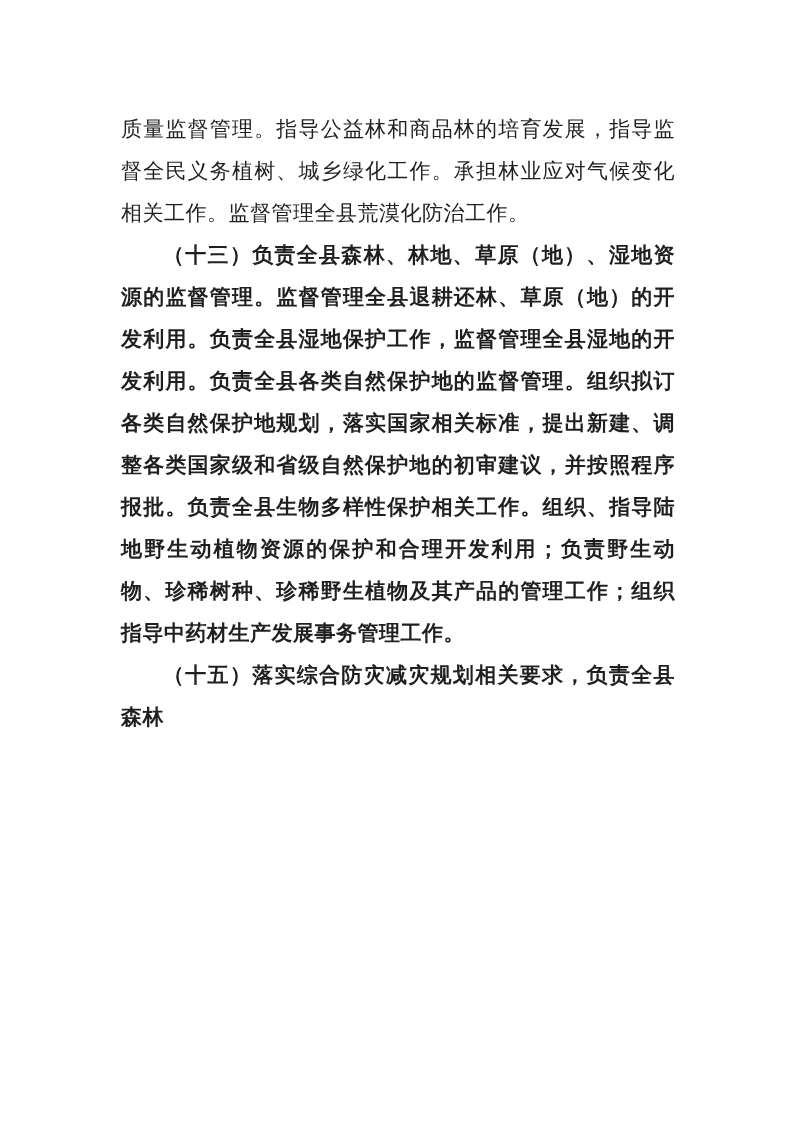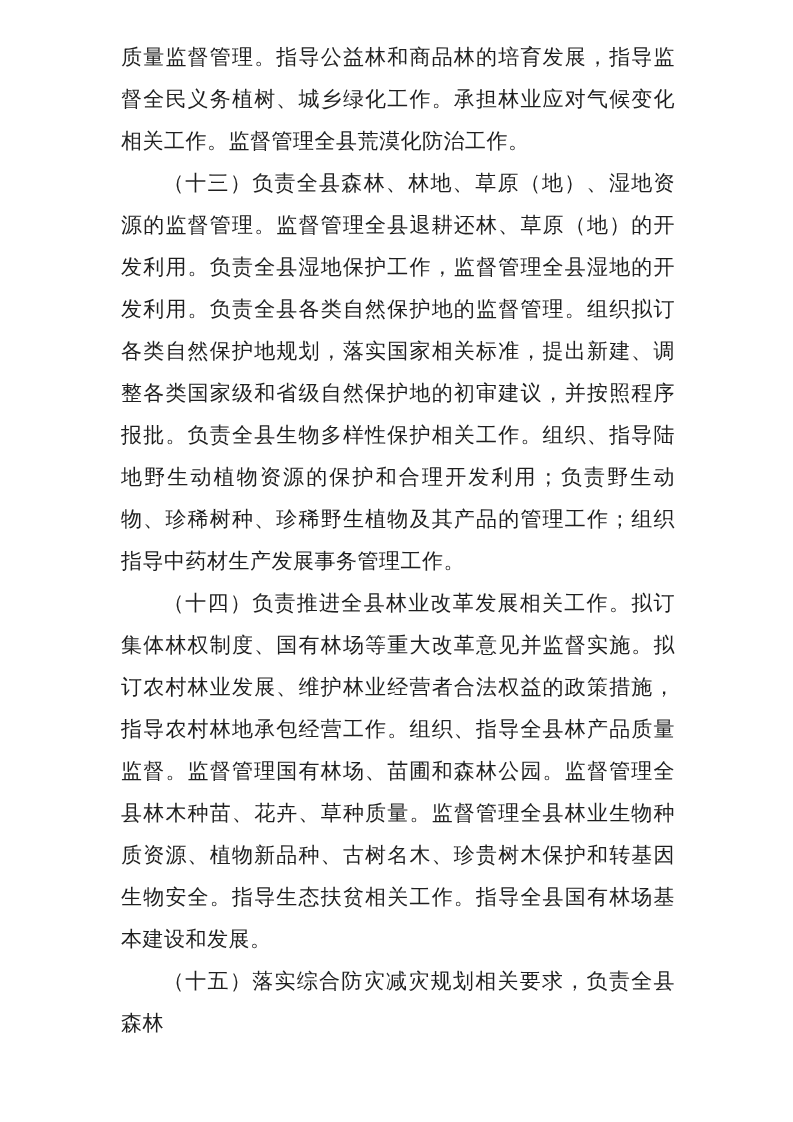--- a/index.html
+++ b/index.html
@@ -11,39 +11,39 @@
     position: relative;
     width: 793px;
     height: 1122px;
     margin: 0 auto;
     background: #ffffff;
     overflow: hidden;
     font-family: "Liberation Serif", "DejaVu Serif", serif;
   }
   .content {
     box-sizing: border-box;
-    padding: 36px 118px 0 121px;
+    padding: 108px 118px 0 121px;
     color: #1f1f1f;
   }
   .para {
     margin: 0;
     font-size: 21px;
     line-height: 42px;
     text-align: justify;
     text-justify: inter-ideograph;
     letter-spacing: 0.5px;
     word-break: break-all;
   }
   .para.indent {
     text-indent: 2em;
+    font-weight: bold;
   }
 </style>
 </head>
 <body>
 
 <div class="page">
   <div class="content" id="doc-body">
       <p class="para">质量监督管理。指导公益林和商品林的培育发展，指导监督全民义务植树、城乡绿化工作。承担林业应对气候变化相关工作。监督管理全县荒漠化防治工作。</p>
       <p class="para indent">（十三）负责全县森林、林地、草原（地）、湿地资源的监督管理。监督管理全县退耕还林、草原（地）的开发利用。负责全县湿地保护工作，监督管理全县湿地的开发利用。负责全县各类自然保护地的监督管理。组织拟订各类自然保护地规划，落实国家相关标准，提出新建、调整各类国家级和省级自然保护地的初审建议，并按照程序报批。负责全县生物多样性保护相关工作。组织、指导陆地野生动植物资源的保护和合理开发利用；负责野生动物、珍稀树种、珍稀野生植物及其产品的管理工作；组织指导中药材生产发展事务管理工作。</p>
-      <p class="para indent">（十四）负责推进全县林业改革发展相关工作。拟订集体林权制度、国有林场等重大改革意见并监督实施。拟订农村林业发展、维护林业经营者合法权益的政策措施，指导农村林地承包经营工作。组织、指导全县林产品质量监督。监督管理国有林场、苗圃和森林公园。监督管理全县林木种苗、花卉、草种质量。监督管理全县林业生物种质资源、植物新品种、古树名木、珍贵树木保护和转基因生物安全。指导生态扶贫相关工作。指导全县国有林场基本建设和发展。</p>
       <p class="para indent">（十五）落实综合防灾减灾规划相关要求，负责全县森林</p>
     </div>
 </div>
 
 </body></html>

